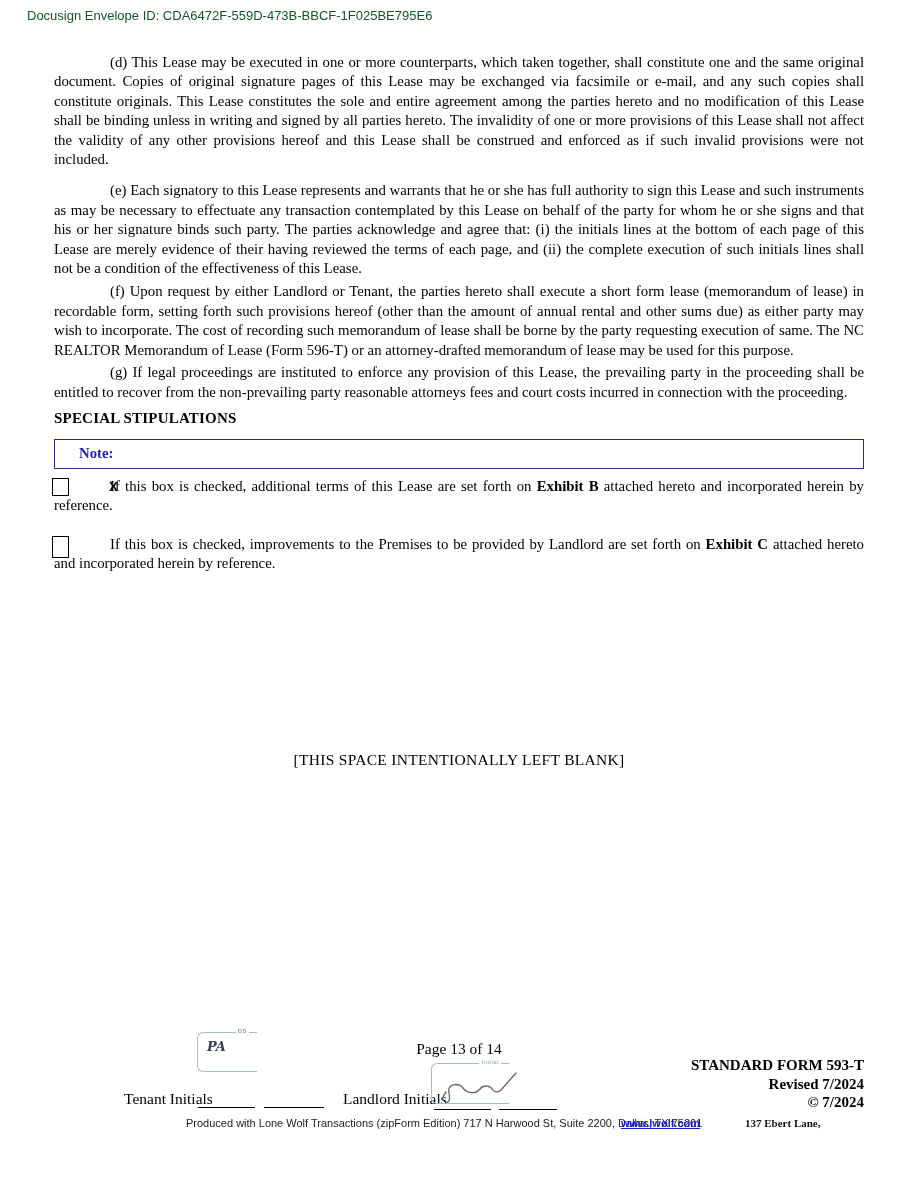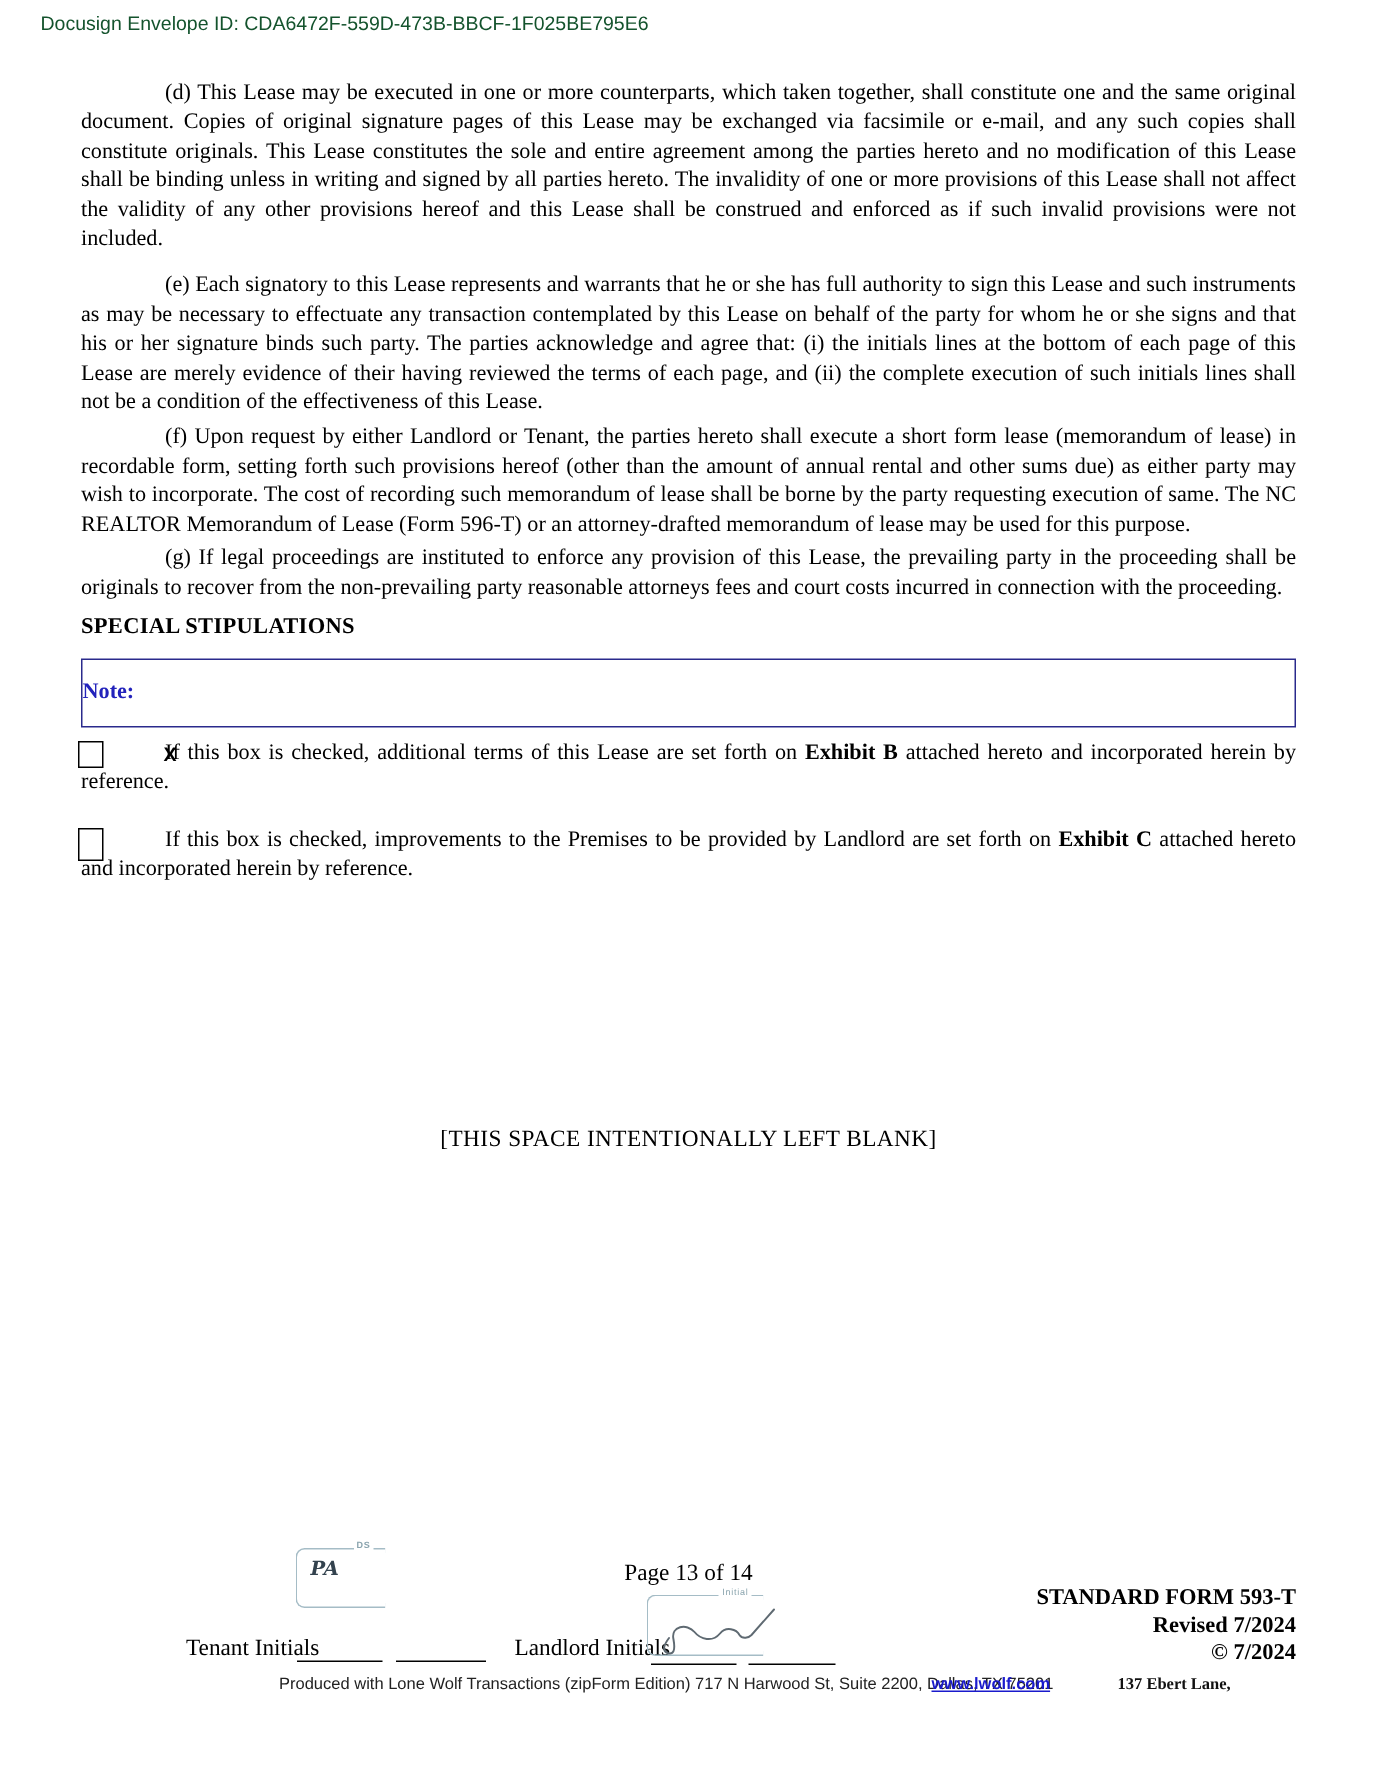--- a/index.html
+++ b/index.html
@@ -42,24 +42,24 @@
 
   .section-heading {
     font-size: 15px;
     font-weight: bold;
     letter-spacing: 0.2px;
     margin-bottom: 12px;
   }
 
   .note-box {
     border: 1.5px solid #2a2a8c;
-    height: 46px;
+    height: 30px;
     display: flex;
     align-items: center;
-    padding: 0 0;
+    padding: 0 24px;
     font-size: 14.8px;
     margin-bottom: 8px;
   }
   .note-label { color: #2222bb; font-weight: bold; }
   .note-text { font-weight: bold; margin-left: 5px; }
 
   .checkbox-para {
     position: relative;
     margin-top: 6px;
   }
@@ -183,21 +183,21 @@
 </style>
 </head>
 <body>
 
 <div class="docusign-header">Docusign Envelope ID: CDA6472F-559D-473B-BBCF-1F025BE795E6</div>
 
 <div class="content">
   <p class="para p-d">(d) This Lease may be executed in one or more counterparts, which taken together, shall constitute one and the same original document. Copies of original signature pages of this Lease may be exchanged via facsimile or e-mail, and any such copies shall constitute originals. This Lease constitutes the sole and entire agreement among the parties hereto and no modification of this Lease shall be binding unless in writing and signed by all parties hereto. The invalidity of one or more provisions of this Lease shall not affect the validity of any other provisions hereof and this Lease shall be construed and enforced as if such invalid provisions were not included.</p>
   <p class="para p-e">(e) Each signatory to this Lease represents and warrants that he or she has full authority to sign this Lease and such instruments as may be necessary to effectuate any transaction contemplated by this Lease on behalf of the party for whom he or she signs and that his or her signature binds such party. The parties acknowledge and agree that: (i) the initials lines at the bottom of each page of this Lease are merely evidence of their having reviewed the terms of each page, and (ii) the complete execution of such initials lines shall not be a condition of the effectiveness of this Lease.</p>
   <p class="para p-f">(f) Upon request by either Landlord or Tenant, the parties hereto shall execute a short form lease (memorandum of lease) in recordable form, setting forth such provisions hereof (other than the amount of annual rental and other sums due) as either party may wish to incorporate. The cost of recording such memorandum of lease shall be borne by the party requesting execution of same. The NC REALTOR Memorandum of Lease (Form 596-T) or an attorney-drafted memorandum of lease may be used for this purpose.</p>
-  <p class="para p-g">(g) If legal proceedings are instituted to enforce any provision of this Lease, the prevailing party in the proceeding shall be originals to recover from the non-prevailing party reasonable attorneys fees and court costs incurred in connection with the proceeding.</p>
+  <p class="para p-g">(g) If legal proceedings are instituted to enforce any provision of this Lease, the prevailing party in the proceeding shall be entitled to recover from the non-prevailing party reasonable attorneys fees and court costs incurred in connection with the proceeding.</p>
 
   <div class="section-heading">SPECIAL STIPULATIONS</div>
 
   <div class="note-box">
     <span class="note-label">Note:</span>
   </div>
 
   <div class="para checkbox-para cb-b">
     <span class="checkbox checked">X</span>
     <span>If this box is checked, additional terms of this Lease are set forth on </span><span class="bold">Exhibit B</span><span> attached hereto and incorporated herein by reference.</span>

